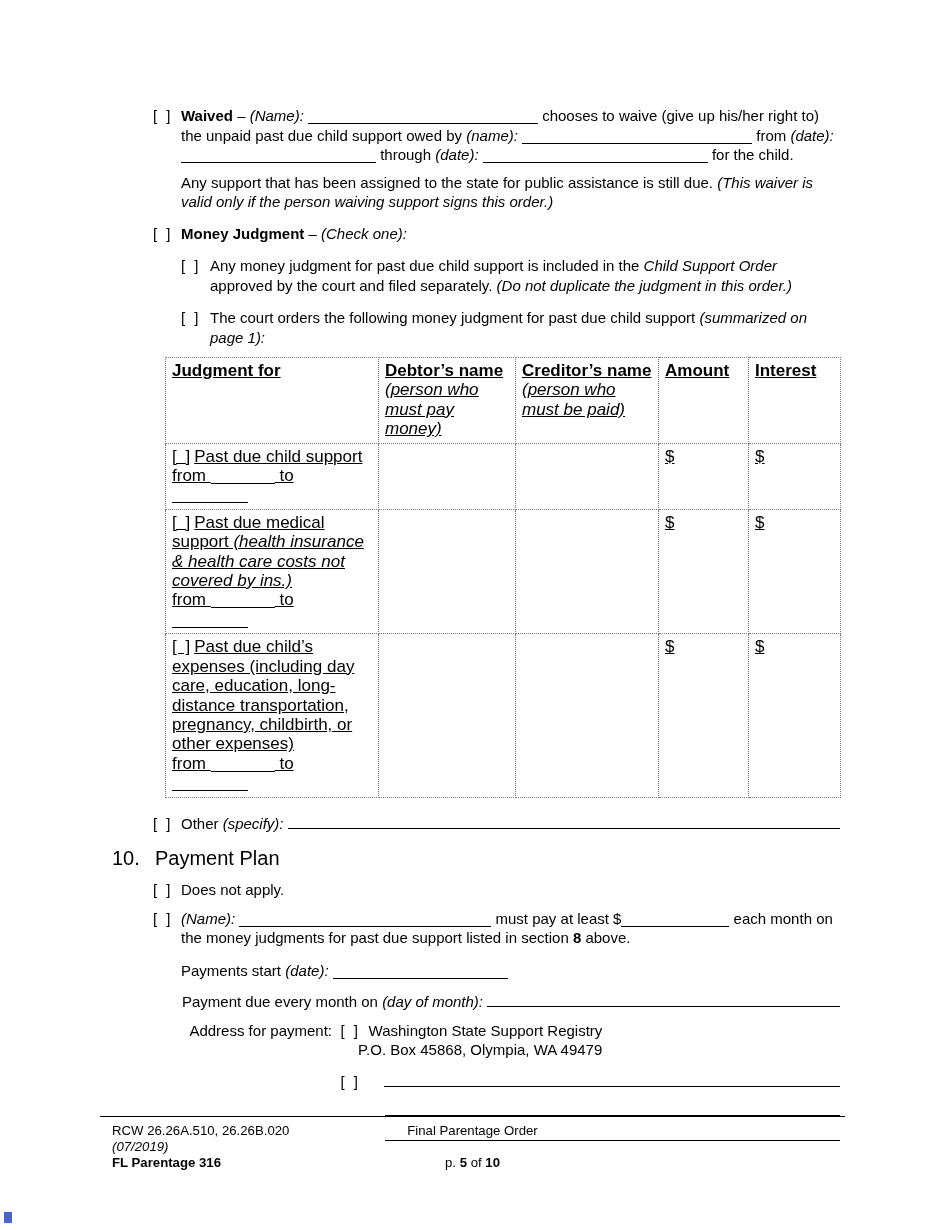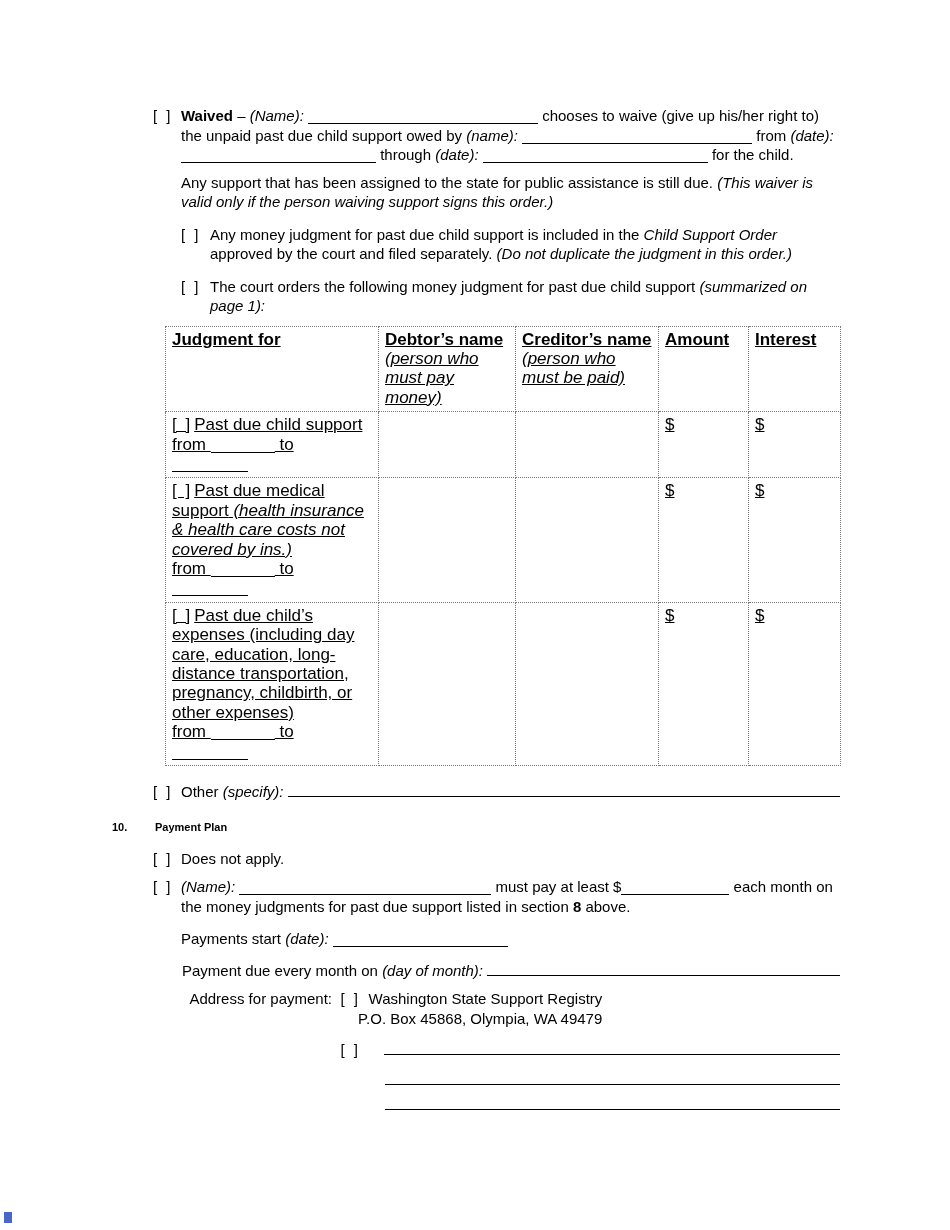--- a/index.html
+++ b/index.html
@@ -46,21 +46,21 @@
     border:1px dotted #7c7c7c; vertical-align:top;
     padding:3px 4px 4px 6px; text-align:left; font-weight:normal;
     overflow:hidden;
   }
   table.judgment th .tt { font-weight:bold; }
   table.judgment th .sub { font-style:italic; }
   table.judgment .cbt { word-spacing:4px; margin-right:4px; white-space:nowrap; }
   table.judgment .blank { height:13px; border-bottom:1.4px solid #000; }
   .interest { margin:14px 110px 0 212px; }
   
-  .sec { margin:15px 110px 0 155px; font-size:11px; font-weight:bold; line-height:20px; }
+  .sec { margin:15px 110px 0 155px; font-size:20px; font-weight:normal; line-height:20px; }
   .secnum { display:inline-block; width:43px; margin-left:-43px; }
   
   .addr { display:flex; margin-left:182px; margin-right:110px;text-align:right; }
   .addr-label { width:150px; flex:0 0 150px; }
   .addr-opts { flex:1; }
   .addr-opt { display:flex; align-items:baseline; }
   .addr-opt .cbw { flex:0 0 26px; }
   .addr-opt .linefill { margin-left:26px; }
   .addr-rule { height:0; border-bottom:1.6px solid #000; margin:24px 110px 0 385px; }
   
@@ -75,20 +75,21 @@
 </style>
 </head>
 <body>
 
 <div class="page">
 
   <p class="ml1"><span class="cb cb1">[ ]</span><span class="b">Waived</span><span> – </span><span class="i">(Name):</span> <span class="blank w230"></span><span> chooses to waive (give up his/her right to) the unpaid past due child support owed by </span><span class="i">(name):</span> <span class="blank w230"></span><span> from </span><span class="i">(date):</span> <span class="blank w195"></span><span> through </span><span class="i">(date):</span> <span class="blank w225"></span><span> for the child.</span></p>
 
   <p class="ml1 mt8"><span>Any support that has been assigned to the state for public assistance is still due.  </span><span class="i">(This waiver is valid only if the person waiving support signs this order.)</span></p>
 
+  <p class="ml1 mt12"><span class="cb cb1">[ ]</span><span class="b">Money Judgment</span><span> – </span><span class="i">(Check one):</span></p>
 
   <p class="ml2 mt13"><span class="cb cb2">[ ]</span><span>Any money judgment for past due child support is included in the </span><span class="i">Child Support Order</span><span> approved by the court and filed separately.  </span><span class="i">(Do not duplicate the judgment in this order.)</span></p>
 
   <p class="ml2 mt13"><span class="cb cb2">[ ]</span><span>The court orders the following money judgment for past due child support </span><span class="i">(summarized on page 1):</span></p>
 
   <table class="judgment">
     <colgroup>
       <col style="width:213px">
         <col style="width:137px">
         <col style="width:143px">
@@ -182,15 +183,26 @@
       <div class="addr-opt" style="margin-top:9px;">
         <span class="cbw cb">[ ]</span>
         <span class="linefill"></span>
       </div>
     </div>
   </div>
 
   <div class="addr-rule"></div>
   <div class="addr-rule"></div>
 
+  <div class="footer">
+    <div class="f-row">
+      <span>RCW 26.26A.510, 26.26B.020</span>
+      <span class="f-center">Final Parentage Order</span>
+    </div>
+    <div class="f-row i">(07/2019)</div>
+    <div class="f-row">
+      <span class="b">FL Parentage 316</span>
+      <span class="f-center"><span>p. </span><span class="b">5</span><span> of </span><span class="b">10</span></span>
+    </div>
+  </div>
 
   <div class="artifact"></div>
 </div>
 
 </body></html>

